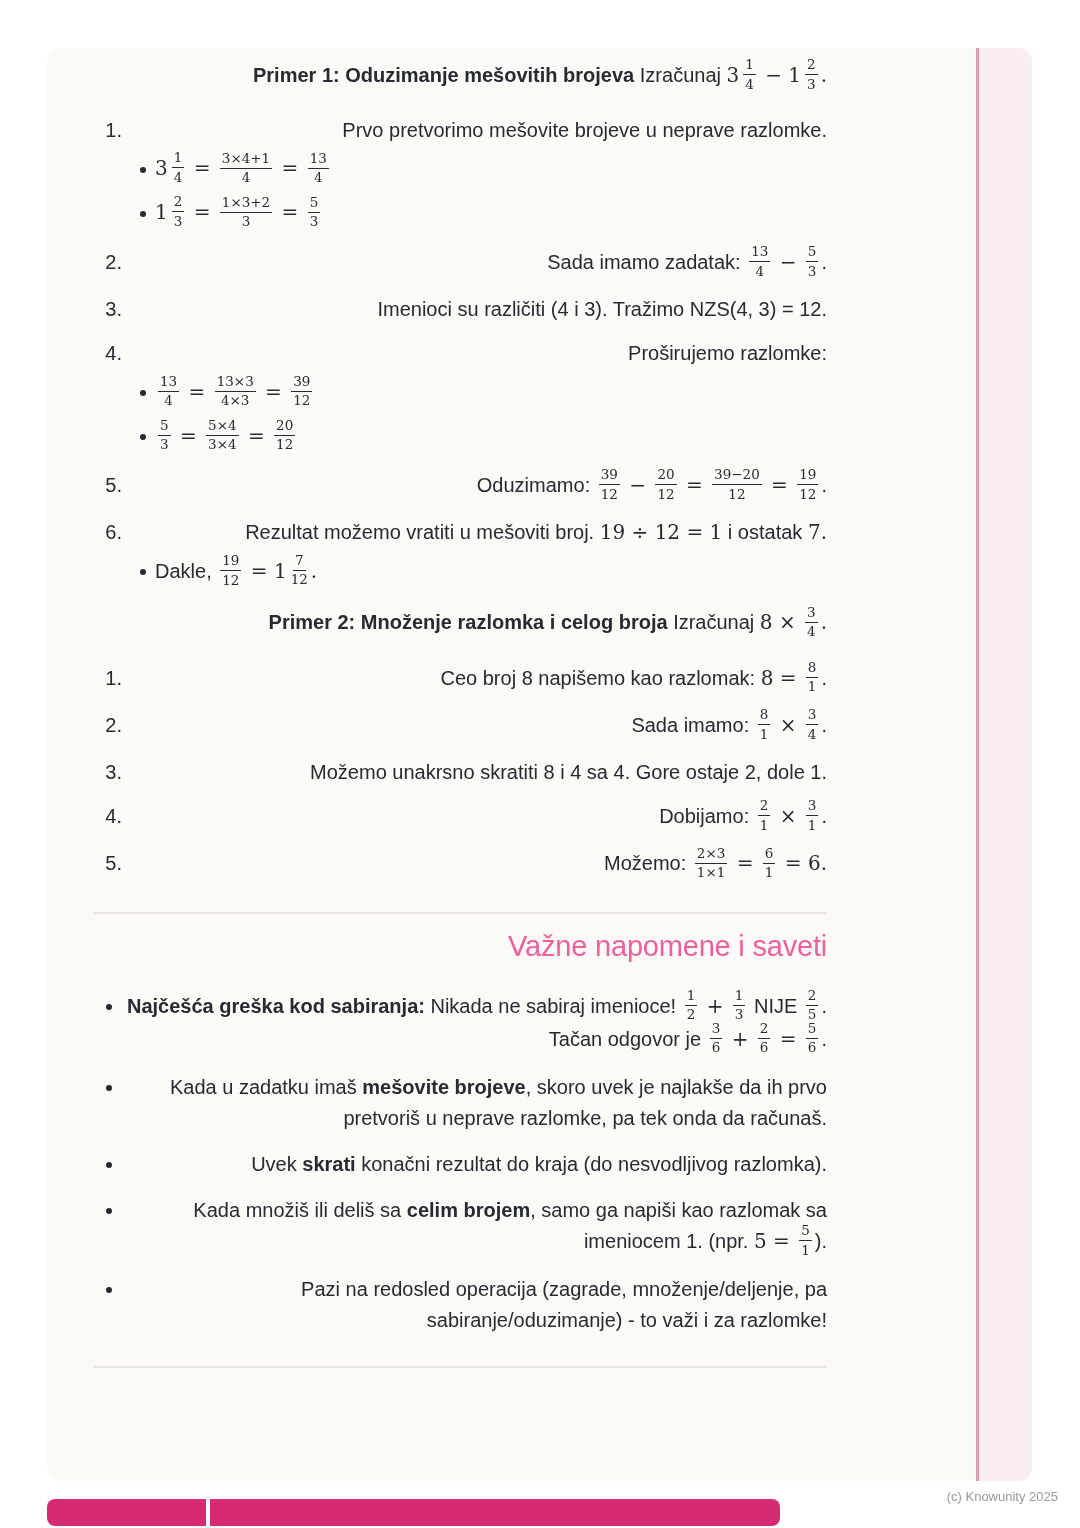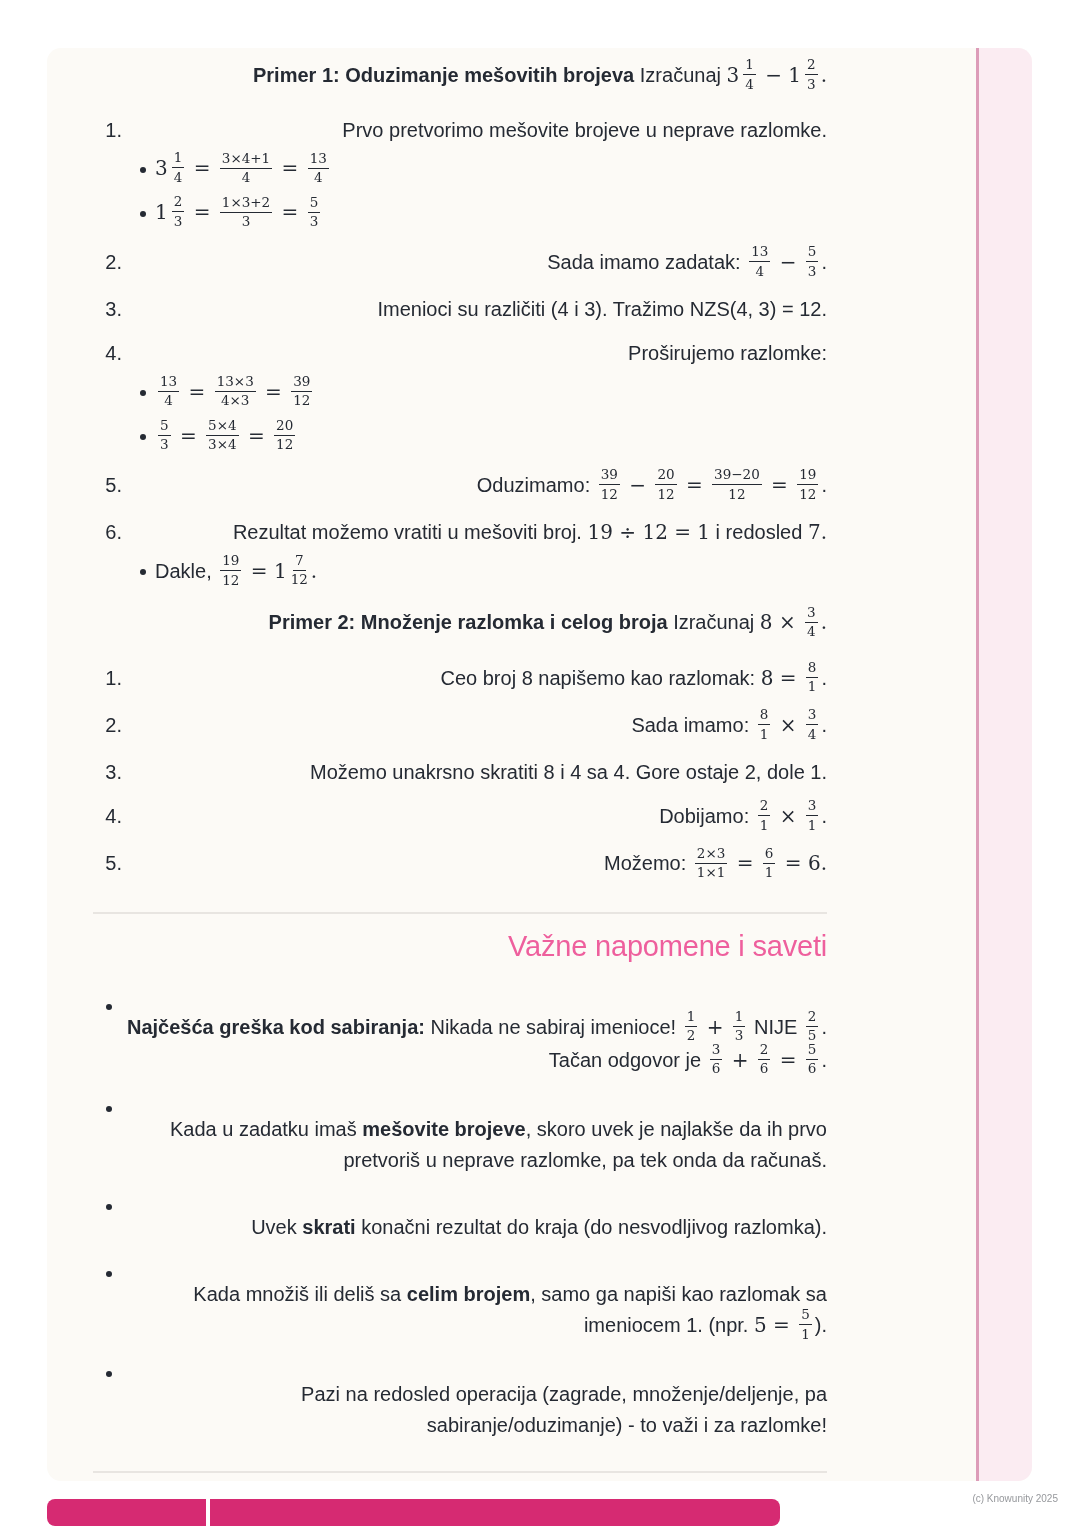--- a/index.html
+++ b/index.html
@@ -69,21 +69,21 @@
     background: currentColor;
   }
   .ulist { margin: 0; }
   .uli { display: flex; margin-bottom: 15px; padding-left: 12px; line-height: 31px; }
   .uli .dot { flex: 0 0 20px; position: relative; }
   .uli .dot::before {
     content: ""; position: absolute; left: 1px; top: 13px;
     width: 6px; height: 6px; border-radius: 50%;
     background: currentColor;
   }
-  .ubody { flex: 1; margin-top: 21px; }
+  .ubody { flex: 1; }
   .divider { border: 0; border-top: 2px solid var(--divider, #e8e5e1); margin: 30px 0 0; }
   h2.section {
     color: var(--heading-pink, #ee5f9d);
     font-size: 29px;
     line-height: 38px;
     font-weight: normal;
     letter-spacing: -0.2px;
     margin: 13px 0 26px;
   }
   
@@ -94,21 +94,21 @@
     display: flex;
     gap: 4px;
     z-index: 2;
   }
   .footer-bar .seg { background: var(--bar-pink, #d62a72); }
   .footer-bar .seg1 { width: 159px; border-radius: 8px 0 0 8px; }
   .footer-bar .seg2 { flex: 1; border-radius: 0 8px 8px 0; }
   .copyright {
     position: absolute;
     right: 22px; bottom: 24px;
-    font-size: 10px;
+    font-size: 13px;
     color: var(--text-muted, #96989c);
     z-index: 3;
     white-space: nowrap;
   }
 </style>
 </head>
 <body style="--card-bg: #fcfaf6; --text-main: #252a33; --heading-pink: #ee5f9d; --bar-pink: #d62a72; --stripe-pink: #fbecf2; --stripe-edge: #dc9cb8; --divider: #e8e5e1; --text-muted: #96989c;">
 
 <div class="page-card">
   <div class="page-stripe"></div>
@@ -208,21 +208,21 @@
               </span><span class="sm"> = </span><span class="frac">
                 <span class="fnum">39−20</span>
                 <span class="fden">12</span>
               </span><span class="sm"> = </span><span class="frac">
                 <span class="fnum">19</span>
                 <span class="fden">12</span>
               </span><span class="st">.</span></span></div>
         </div>
         <div class="oli">
           <span class="onum">6.</span>
-          <div class="obody"><span class="oline"><span class="st">Rezultat možemo vratiti u mešoviti broj. </span><span class="sm">19 ÷ 12 = 1</span><span class="st"> i redosled </span><span class="sm">7.</span></span><div class="sublist">
+          <div class="obody"><span class="oline"><span class="st">Rezultat možemo vratiti u mešoviti broj. </span><span class="sm">19 ÷ 12 = 1</span><span class="st"> i ostatak </span><span class="sm">7.</span></span><div class="sublist">
               <div class="subli">
                 <span class="dot"></span>
                 <span class="subline"><span class="st">Dakle, </span><span class="frac">
                     <span class="fnum">19</span>
                     <span class="fden">12</span>
                   </span><span class="sm"> = </span><span class="smx"><span class="sm whole">1</span><span class="frac">
                       <span class="fnum">7</span>
                       <span class="fden">12</span>
                     </span></span><span class="sm">.</span></span>
               </div>

